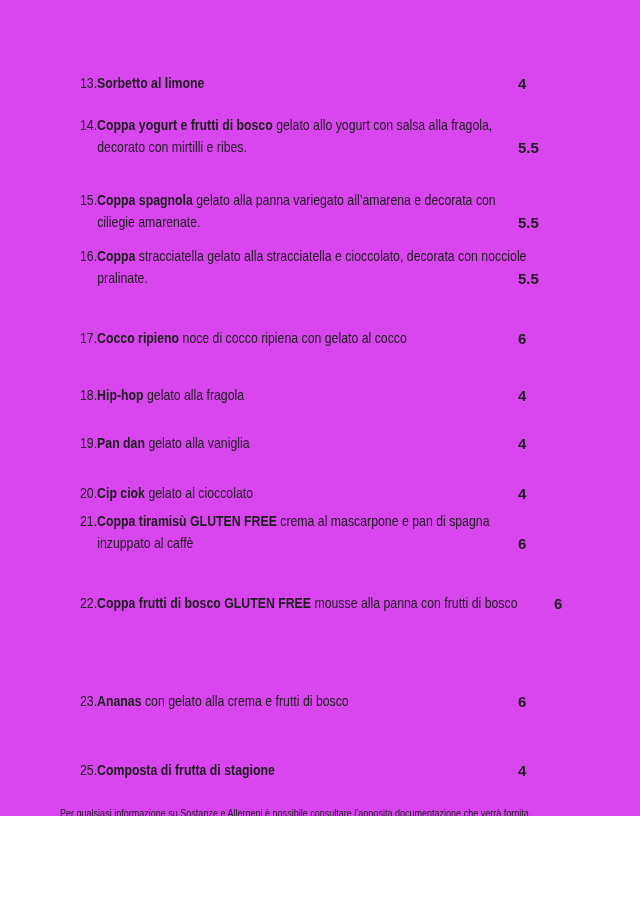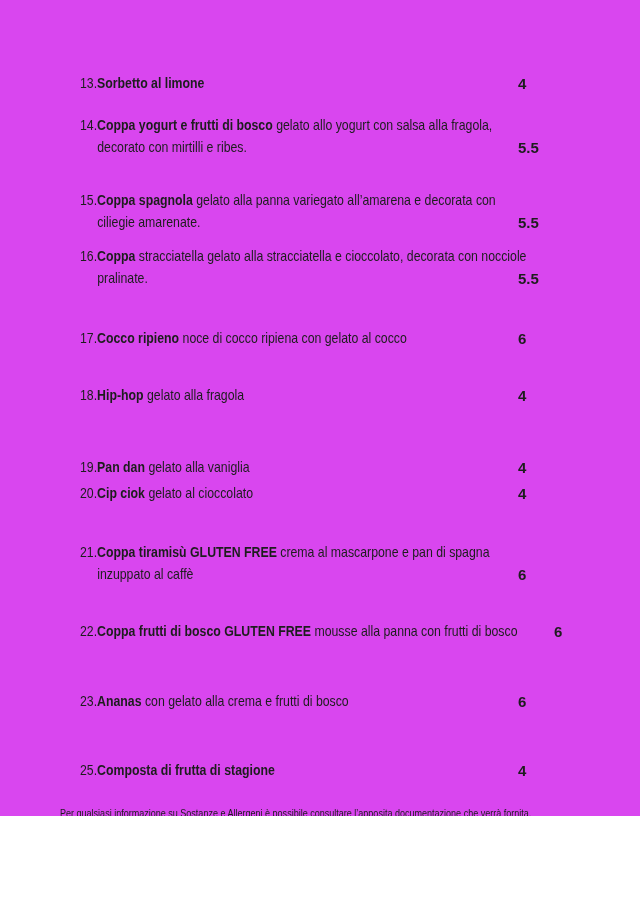--- a/index.html
+++ b/index.html
@@ -93,37 +93,37 @@
   <div class="menu-item" style="top: 327px; text-decoration: underline;">
     <span class="item-text"><span class="item-number">17.</span><span class="item-title">Cocco ripieno</span><span class="item-desc"> noce di cocco ripiena con gelato al cocco</span><span class="item-note"></span></span>
     <span class="item-price" style="left: 438px;">6</span>
   </div>
 
   <div class="menu-item" style="top: 384px;">
     <span class="item-text"><span class="item-number">18.</span><span class="item-title">Hip-hop</span><span class="item-desc"> gelato alla fragola</span><span class="item-note"></span></span>
     <span class="item-price" style="left: 438px;">4</span>
   </div>
 
-  <div class="menu-item" style="top: 456px;">
+  <div class="menu-item" style="top: 432px;">
     <span class="item-text"><span class="item-number">19.</span><span class="item-title">Pan dan</span><span class="item-desc"> gelato alla vaniglia</span><span class="item-note"></span></span>
     <span class="item-price" style="left: 438px;">4</span>
   </div>
 
   <div class="menu-item" style="top: 482px;">
     <span class="item-text"><span class="item-number">20.</span><span class="item-title">Cip ciok</span><span class="item-desc"> gelato al cioccolato</span><span class="item-note"></span></span>
     <span class="item-price" style="left: 438px;">4</span>
   </div>
 
-  <div class="menu-item" style="top: 541px;">
+  <div class="menu-item" style="top: 510px;">
     <span class="item-text"><span class="item-number">21.</span><span class="item-title">Coppa tiramisù GLUTEN FREE</span><span class="item-desc"> crema al mascarpone e pan di spagna
 inzuppato al caffè</span><span class="item-note"></span></span>
     <span class="item-price" style="left: 438px;">6</span>
   </div>
 
-  <div class="menu-item" style="top: 620px;">
+  <div class="menu-item" style="top: 592px;">
     <span class="item-text"><span class="item-number">22.</span><span class="item-title">Coppa frutti di bosco GLUTEN FREE</span><span class="item-desc"> mousse alla panna con frutti di bosco</span><span class="item-note"></span></span>
     <span class="item-price" style="left: 474px;">6</span>
   </div>
 
   <div class="menu-item" style="top: 690px;">
     <span class="item-text"><span class="item-number">23.</span><span class="item-title">Ananas</span><span class="item-desc"> con gelato alla crema e frutti di bosco</span><span class="item-note"></span></span>
     <span class="item-price" style="left: 438px;">6</span>
   </div>
 
 

